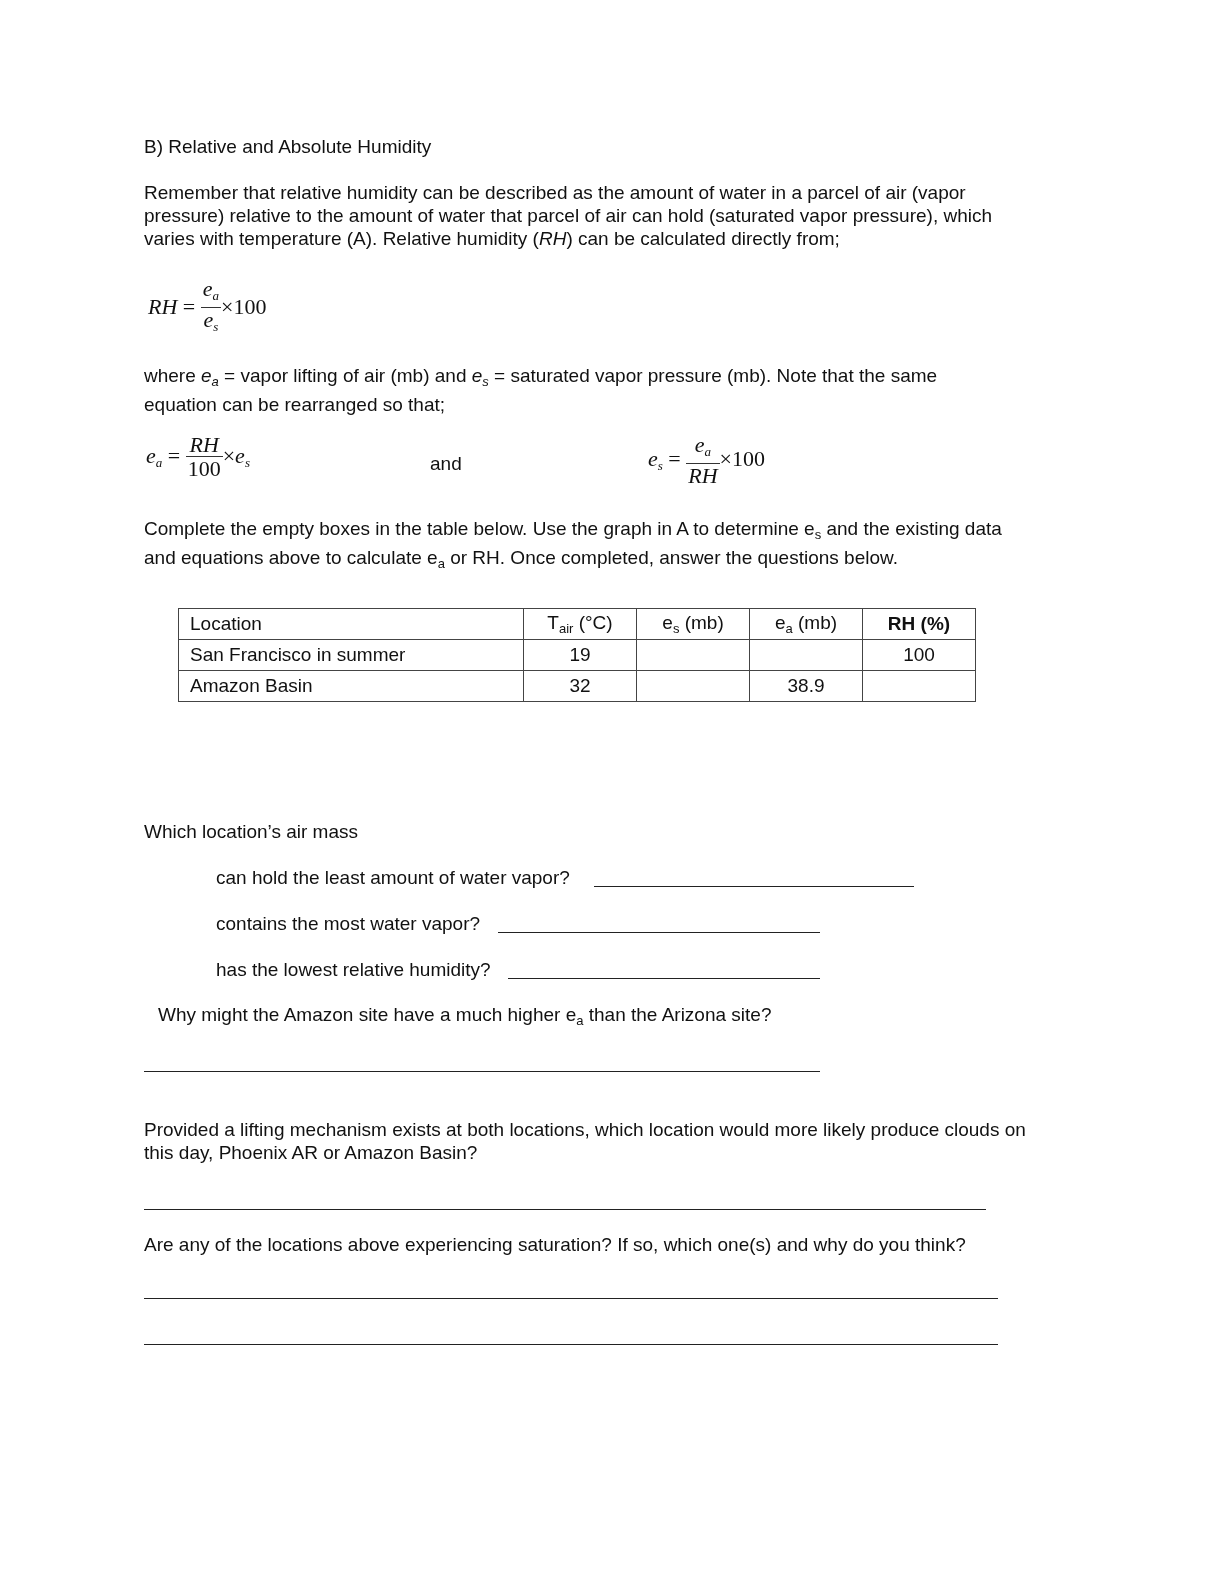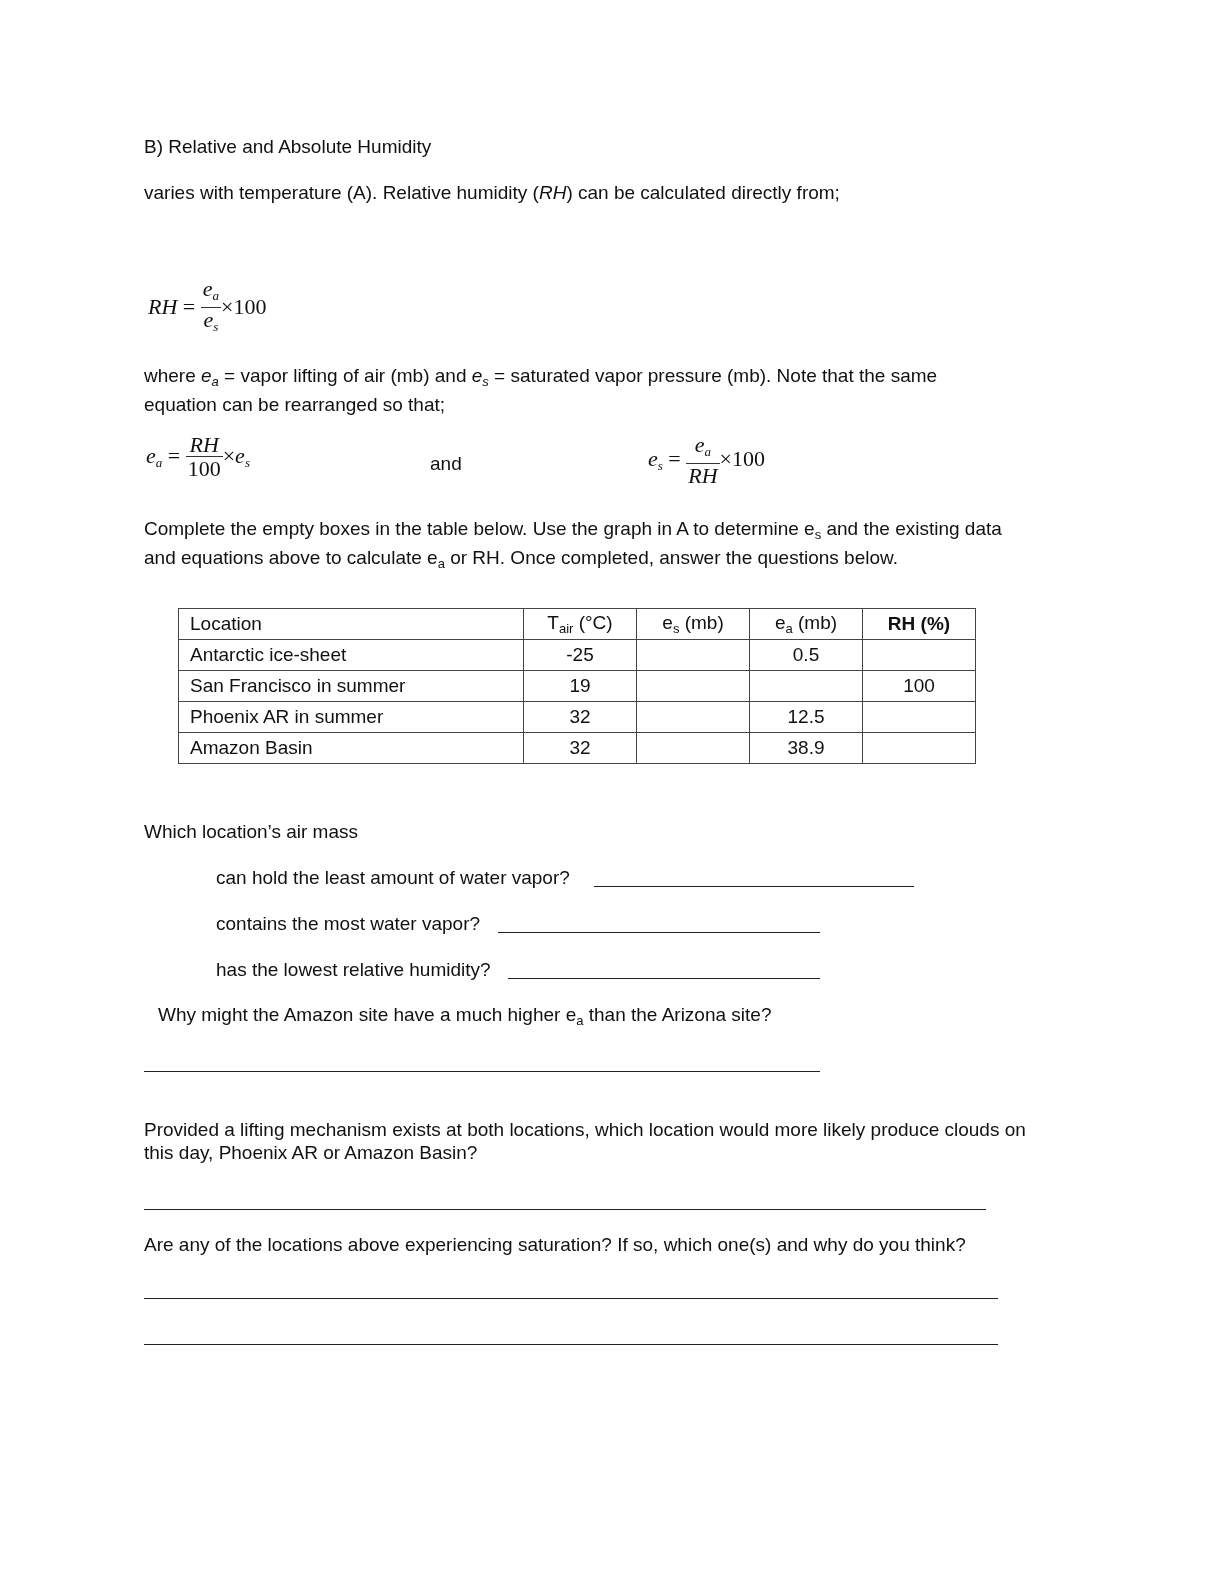--- a/index.html
+++ b/index.html
@@ -19,20 +19,22 @@
   table.grid td.num { text-align: center; }
   .c0 { width: 322px; } .c1 { width: 90px; } .c2 { width: 90px; } .c3 { width: 90px; } .c4 { width: 90px; font-weight: bold; }
   .line { position: absolute; height: 0; border-top: 1.5px solid #222; }
 </style>
 </head>
 <body>
 
 <div class="abs p" style="left:144px;top:135px;">B) Relative and Absolute Humidity</div>
 
 <div class="abs p" style="left:144px;top:181px;">
+  <div>Remember that relative humidity can be described as the amount of water in a parcel of air (vapor</div>
+  <div>pressure) relative to the amount of water that parcel of air can hold (saturated vapor pressure), which</div>
   <div><span>varies with temperature (A). Relative humidity (</span><span class="it">RH</span><span>) can be calculated directly from;</span></div>
 </div>
 
 <div class="abs math" style="left:148px;top:278px;">
   <span>RH</span>
   <span class="up">=</span>
   <span class="frac">
     <span class="num"><span>e</span><sub>a</sub></span>
     <span class="den"><span>e</span><sub>s</sub></span>
   </span><span class="up">×100</span>
@@ -71,39 +73,25 @@
 <table class="grid">
   <tbody>
       <tr>
     <td class="c0">Location</td>
     <td class="c1 num"><span>T</span><sub>air</sub><span> (°C)</span></td>
     <td class="c2 num"><span>e</span><sub>s</sub><span> (mb)</span></td>
     <td class="c3 num"><span>e</span><sub>a</sub><span> (mb)</span></td>
     <td class="c4 num">RH (%)</td>
   </tr>
   <tr>
-    <td>Antarctic ice-sheet</td>
-    <td class="num">-25</td>
-    <td class="num"></td>
-    <td class="num">0.5</td>
-    <td class="num"></td>
-  </tr>
-  <tr>
     <td>San Francisco in summer</td>
     <td class="num">19</td>
     <td class="num"></td>
     <td class="num"></td>
     <td class="num">100</td>
-  </tr>
-  <tr>
-    <td>Phoenix AR in summer</td>
-    <td class="num">32</td>
-    <td class="num"></td>
-    <td class="num">12.5</td>
-    <td class="num"></td>
   </tr>
   <tr>
     <td>Amazon Basin</td>
     <td class="num">32</td>
     <td class="num"></td>
     <td class="num">38.9</td>
     <td class="num"></td>
   </tr>
 </tbody>
   </table>

